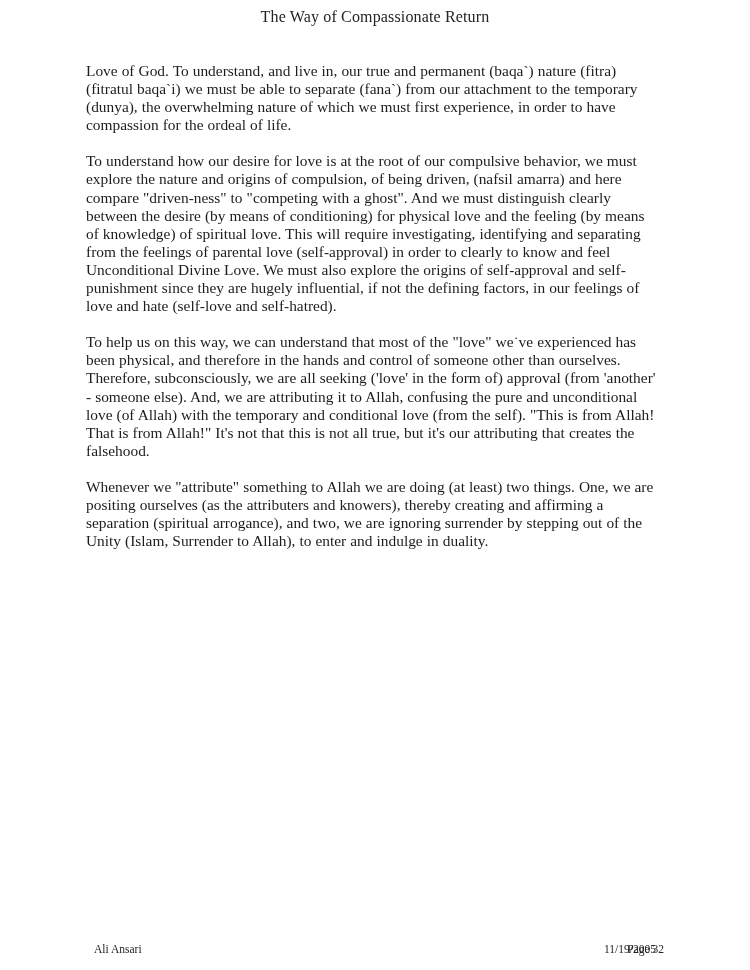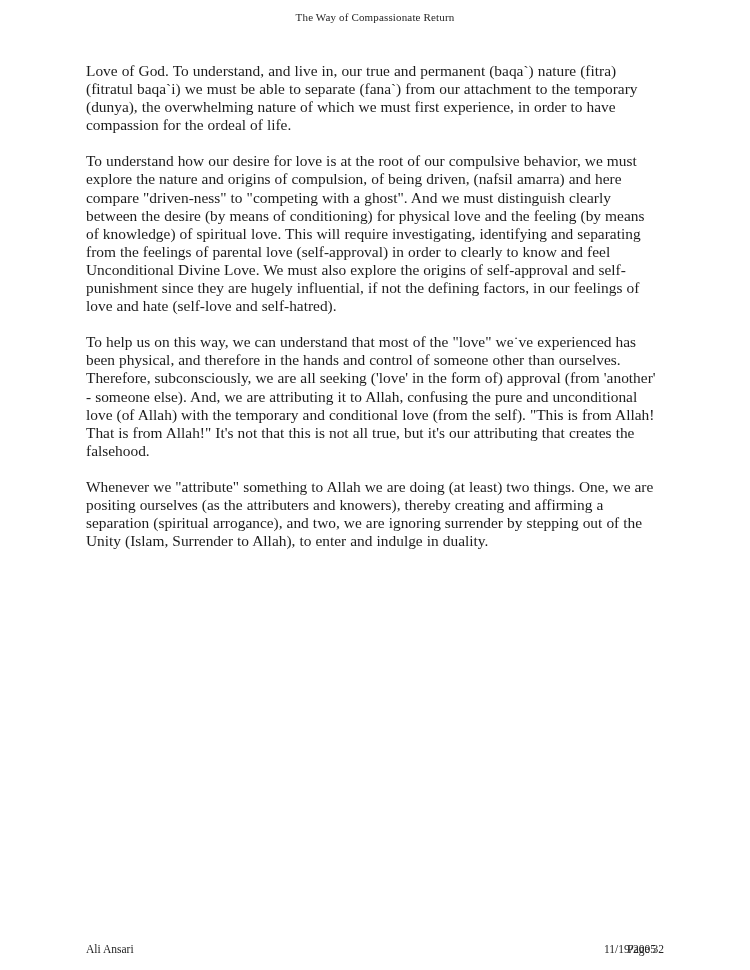--- a/index.html
+++ b/index.html
@@ -25,21 +25,21 @@
     background: #ffffff;
   }
 
   
   .page-header {
     position: absolute;
     top: 10px;
     left: 0;
     right: 0;
     text-align: center;
-    font-size: 11px;
+    font-size: 16px;
     line-height: 14px;
     letter-spacing: 0.15px;
     color: #242424;
   }
 
   
   .body-block {
     position: absolute;
     top: 62px;
     left: 86px;
@@ -67,21 +67,21 @@
     left: 86px;
     right: 86px;
     top: 941px;
     height: 16px;
     font-size: 11.5px;
     line-height: 16px;
     color: #242424;
   }
   .footer-left {
     position: absolute;
-    left: 0;
+    left: 8px;
     top: 0;
     text-align: center;
     white-space: nowrap;
   }
   .footer-center {
     position: absolute;
     left: 0;
     right: 0;
     top: 0;
     text-align: right;

